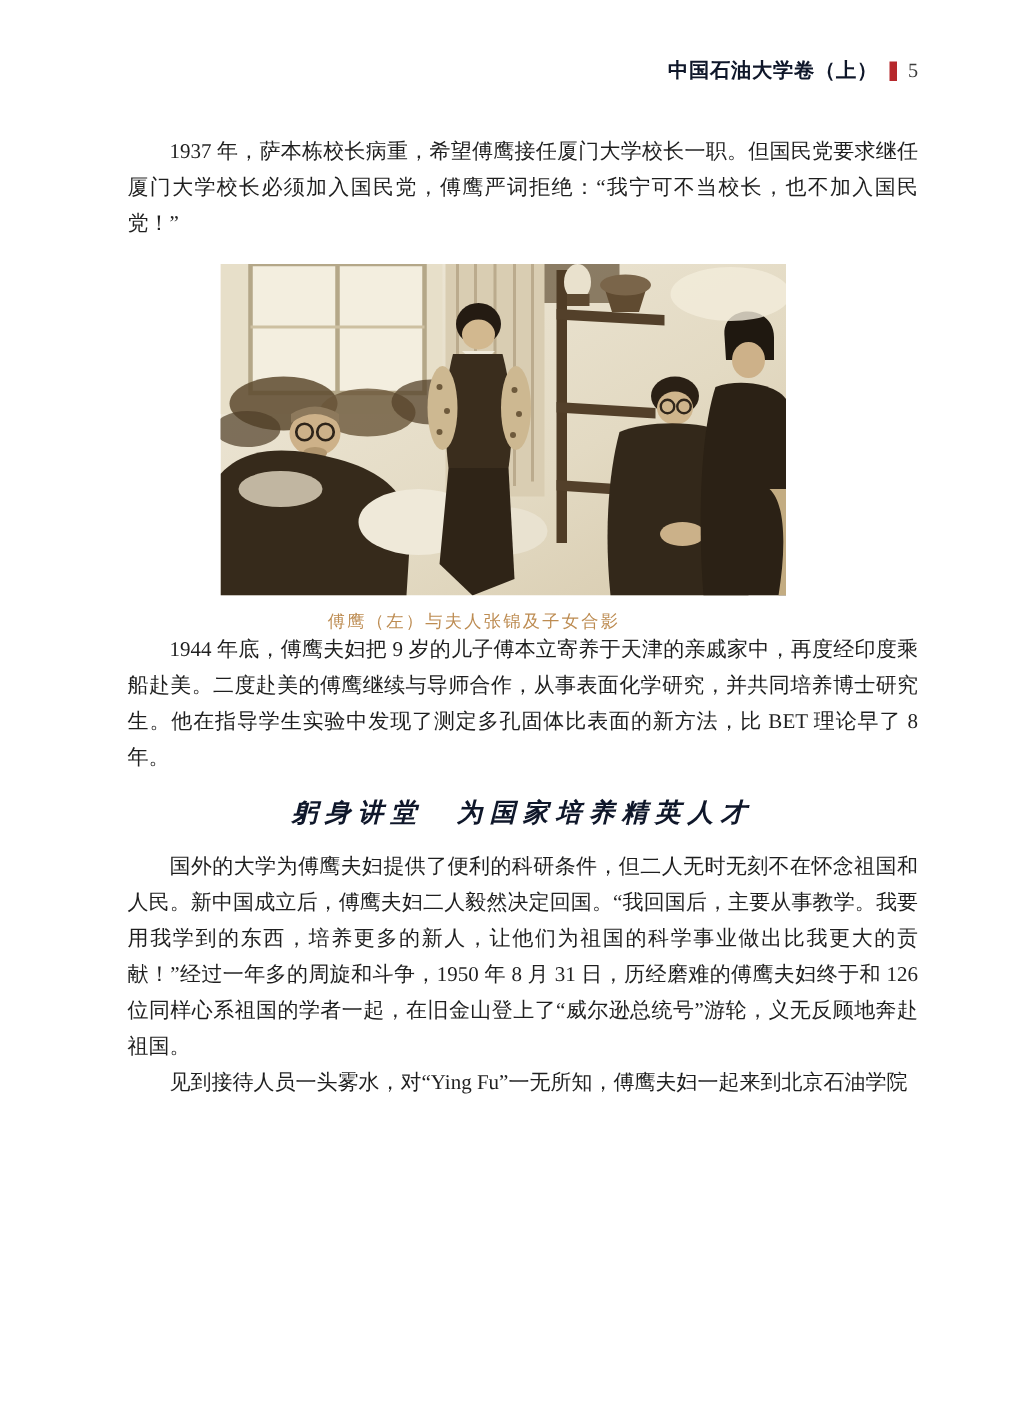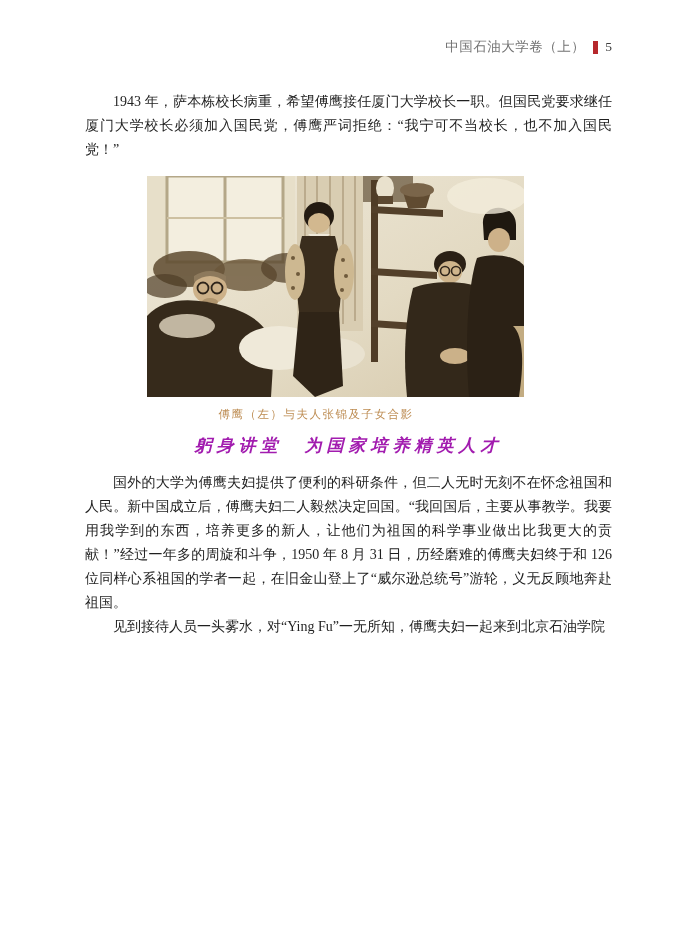--- a/index.html
+++ b/index.html
@@ -17,23 +17,23 @@
   }
   
   .page-header {
     display: flex;
     justify-content: flex-end;
     align-items: center;
     height: 18px;
     margin-bottom: 34px;
   }
   .header-title {
-    color: #737373;
+    color: #0f172a;
     font-size: 13.5px;
-    font-weight: normal;
+    font-weight: bold;
     letter-spacing: 0.5px;
   }
   .header-bar {
     display: inline-block;
     width: 5px;
     height: 13px;
     background: #b6282c;
     margin: 0 7px 0 8px;
   }
   .header-pagenum {
@@ -67,35 +67,35 @@
     color: #bd8c52;
   }
   
   h2.section-heading {
     margin: 12px 0 14px 0;
     text-align: center;
     font-size: 17px;
     font-weight: bold;
     font-style: italic;
     letter-spacing: 5px;
-    color: #a21caf;
+    color: #0f172a;
   }
 </style>
 </head>
 <body>
 
 <div class="page">
 
   <div class="page-header">
     <span class="header-title">中国石油大学卷（上）</span>
     <span class="header-bar"></span>
     <span class="header-pagenum">5</span>
   </div>
 
-  <p class="body-par">1943 年，萨本栋校长病重，希望傅鹰接任厦门大学校长一职。但国民党要求继任厦门大学校长必须加入国民党，傅鹰严词拒绝：“我宁可不当校长，也不加入国民党！”</p>
+  <p class="body-par">1937 年，萨本栋校长病重，希望傅鹰接任厦门大学校长一职。但国民党要求继任厦门大学校长必须加入国民党，傅鹰严词拒绝：“我宁可不当校长，也不加入国民党！”</p>
 
   <figure class="photo-figure">
     <svg class="photo-frame" viewBox="0 0 377 221" preserveAspectRatio="none" xmlns="http://www.w3.org/2000/svg">
       <defs>
         <linearGradient id="wall" x1="0" y1="0" x2="1" y2="1">
           <stop offset="0" stop-color="#efe9da"></stop>
           <stop offset="0.6" stop-color="#e3dac3"></stop>
           <stop offset="1" stop-color="#d6c9ac"></stop>
         </linearGradient>
       </defs>
@@ -163,19 +163,20 @@
       <ellipse cx="352" cy="64" rx="11" ry="12" fill="#cdb189"></ellipse>
       <path d="M330,82 C320,112 318,172 322,221 L377,221 L377,90 C370,80 346,76 330,82 Z" fill="#2b2115"></path>
 
       <path d="M366,150 C377,160 377,190 372,221 L377,221 L377,150 Z" fill="#c3ac82"></path>
 
       <ellipse cx="340" cy="20" rx="40" ry="18" fill="#f2ecdb" opacity="0.8"></ellipse>
     </svg>
     <figcaption class="photo-caption">傅鹰（左）与夫人张锦及子女合影</figcaption>
   </figure>
 
+  <p class="body-par p2">1944 年底，傅鹰夫妇把 9 岁的儿子傅本立寄养于天津的亲戚家中，再度经印度乘船赴美。二度赴美的傅鹰继续与导师合作，从事表面化学研究，并共同培养博士研究生。他在指导学生实验中发现了测定多孔固体比表面的新方法，比 BET 理论早了 8 年。</p>
 
   <h2 class="section-heading">躬身讲堂　为国家培养精英人才</h2>
 
   <p class="body-par">国外的大学为傅鹰夫妇提供了便利的科研条件，但二人无时无刻不在怀念祖国和人民。新中国成立后，傅鹰夫妇二人毅然决定回国。“我回国后，主要从事教学。我要用我学到的东西，培养更多的新人，让他们为祖国的科学事业做出比我更大的贡献！”经过一年多的周旋和斗争，1950 年 8 月 31 日，历经磨难的傅鹰夫妇终于和 126 位同样心系祖国的学者一起，在旧金山登上了“威尔逊总统号”游轮，义无反顾地奔赴祖国。</p>
   <p class="body-par">见到接待人员一头雾水，对“Ying Fu”一无所知，傅鹰夫妇一起来到北京石油学院</p>
 
 </div>
 
 </body></html>

